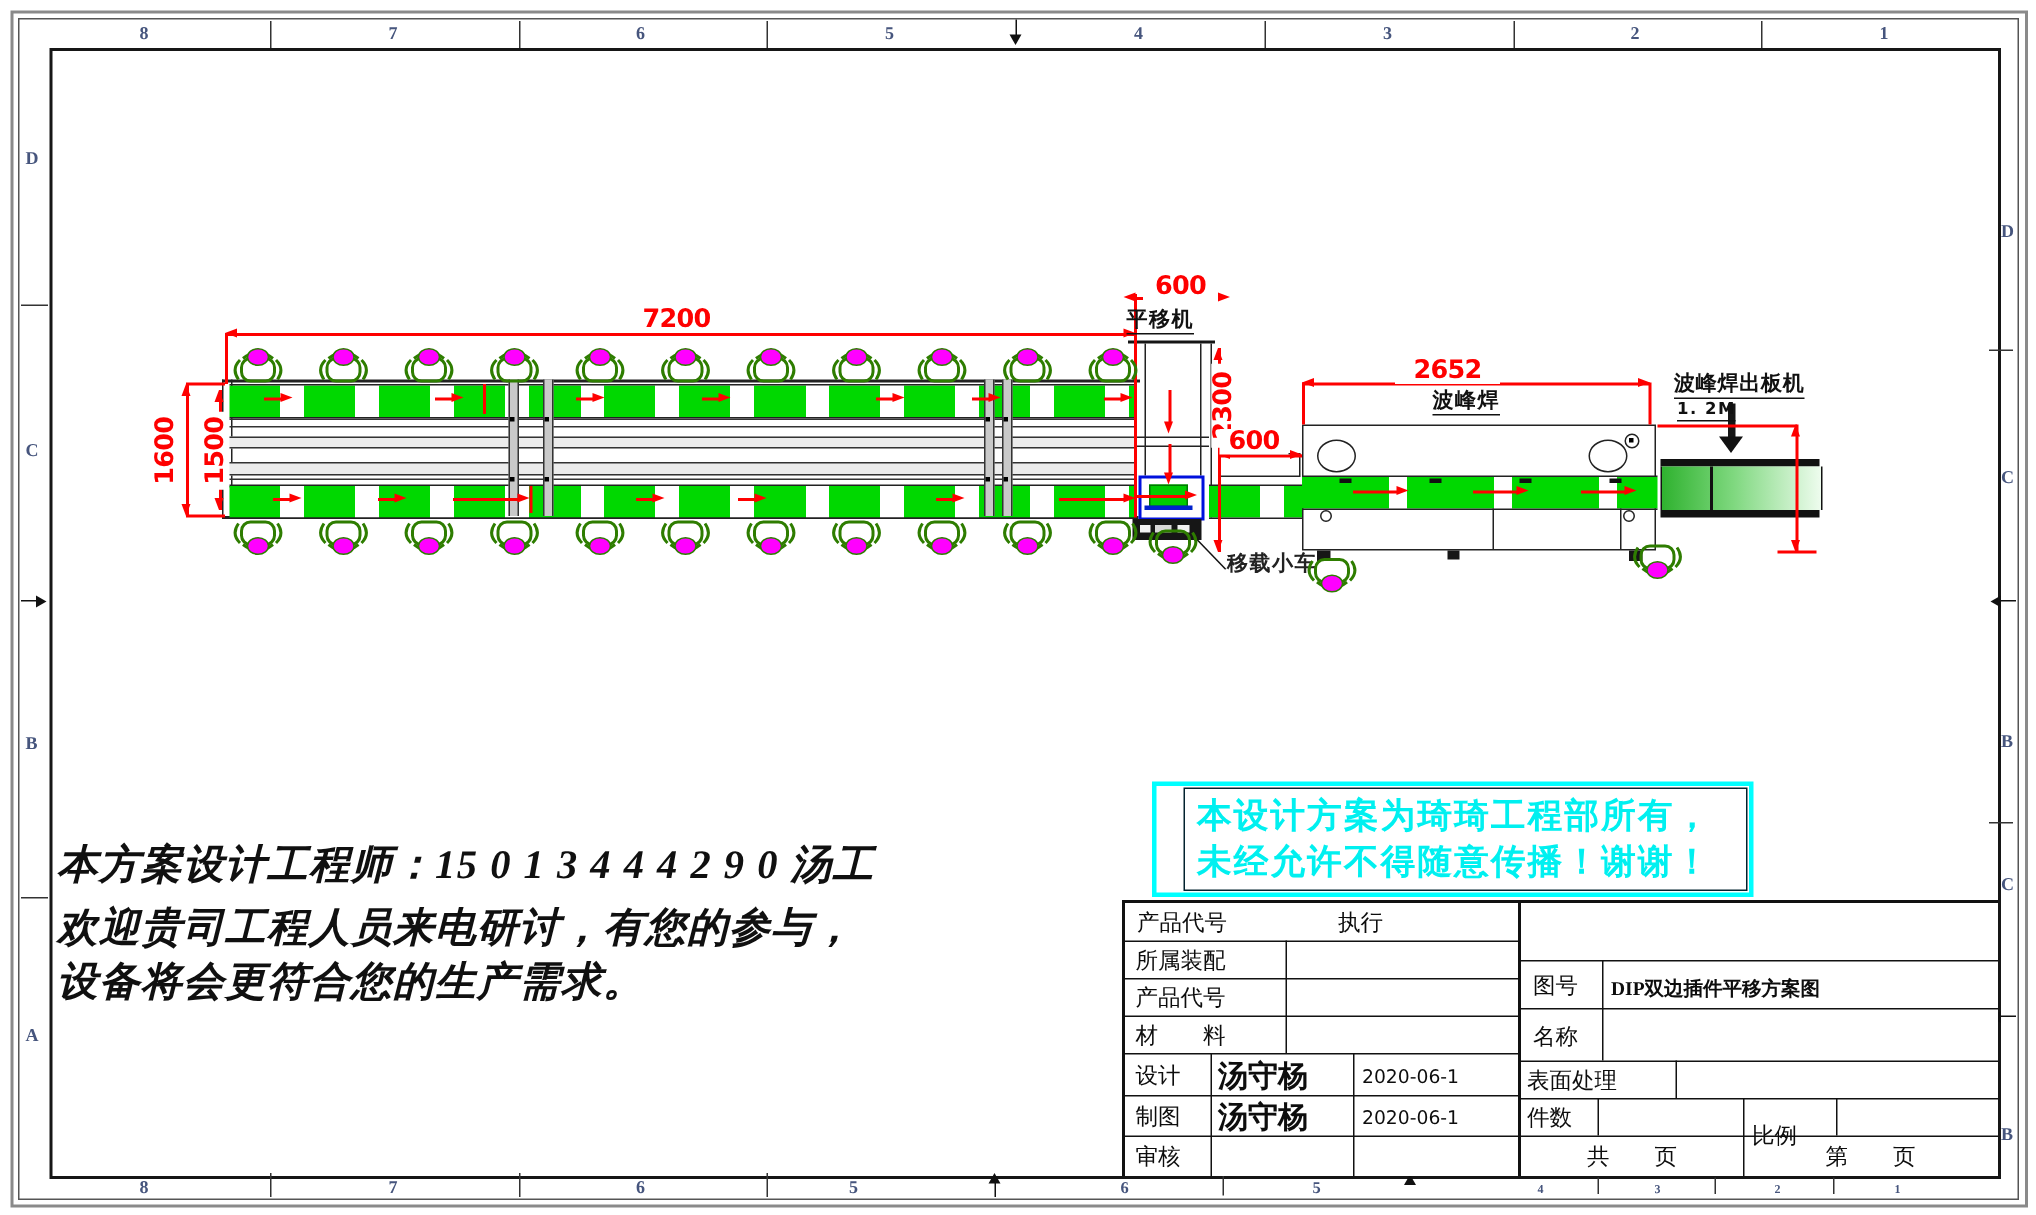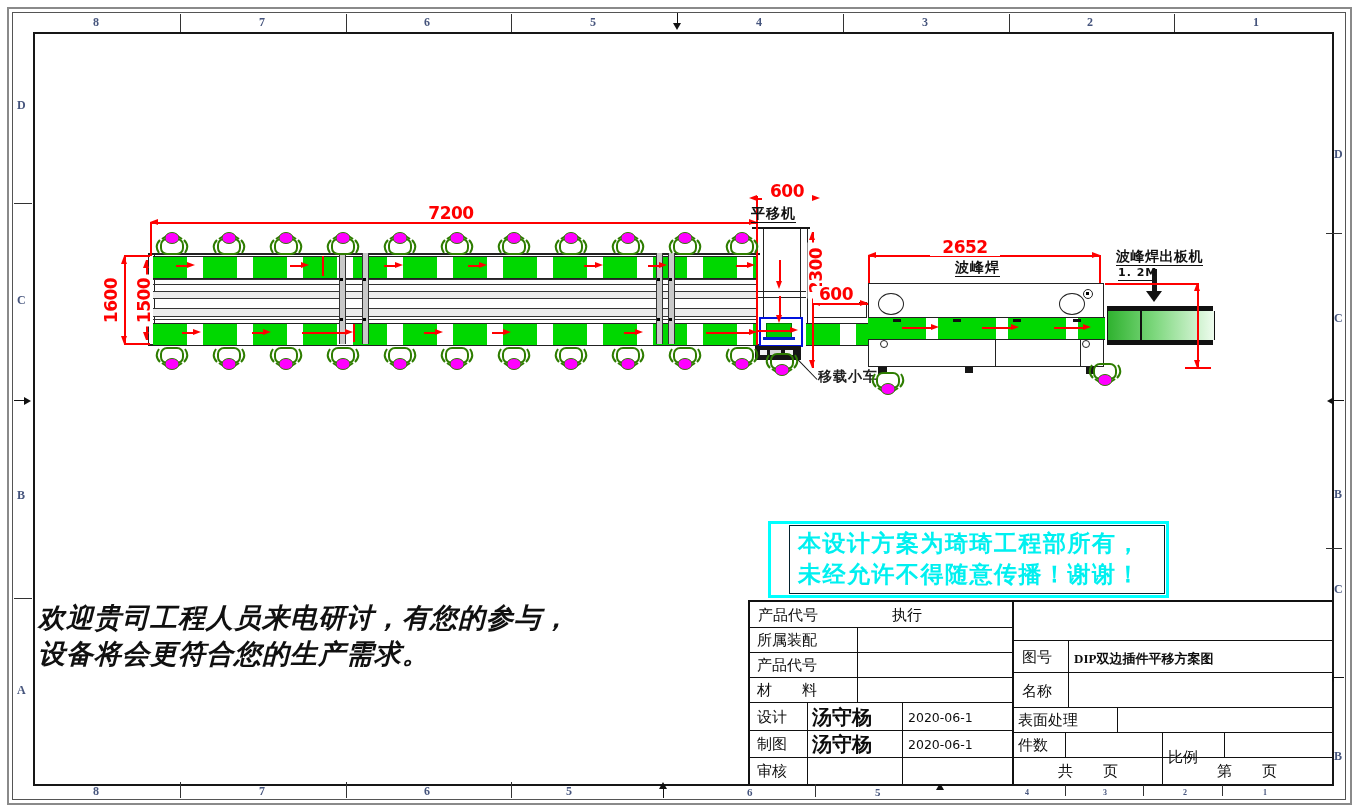--- a/index.html
+++ b/index.html
@@ -468,20 +468,21 @@
       <div style="position: absolute; left: 669px; top: 318px; width: 3px; height: 3px; background: rgb(0, 0, 0);"></div>
     </div>
 
   <div class="abs notice">
     <div class="notice-inner">
       <div>本设计方案为琦琦工程部所有，</div>
       <div>未经允许不得随意传播！谢谢！</div>
     </div>
   </div>
 
+  <div class="note" style="top:558px;">本方案设计工程师：15 0 1 3 4 4 4 2 9 0 汤工</div>
   <div class="note" style="top:600px;">欢迎贵司工程人员来电研讨，有您的参与，</div>
   <div class="note" style="top:636px;text-align:right;">设备将会更符合您的生产需求。</div>
 
   <div class="abs tb">
 
     <div class="hl" style="left:0;top:25px;width:262px;height:1px;"></div>
     <div class="hl" style="left:0;top:50px;width:262px;height:1px;"></div>
     <div class="hl" style="left:0;top:75px;width:262px;height:1px;"></div>
     <div class="hl" style="left:0;top:100px;width:262px;height:1px;"></div>
     <div class="hl" style="left:0;top:128px;width:262px;height:1px;"></div>

